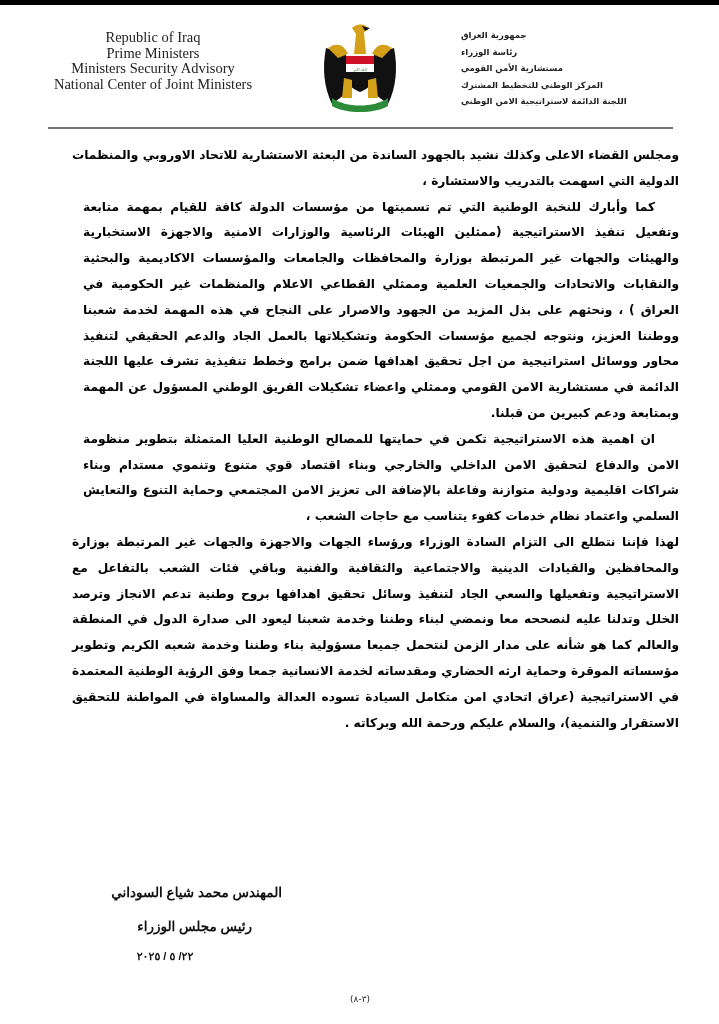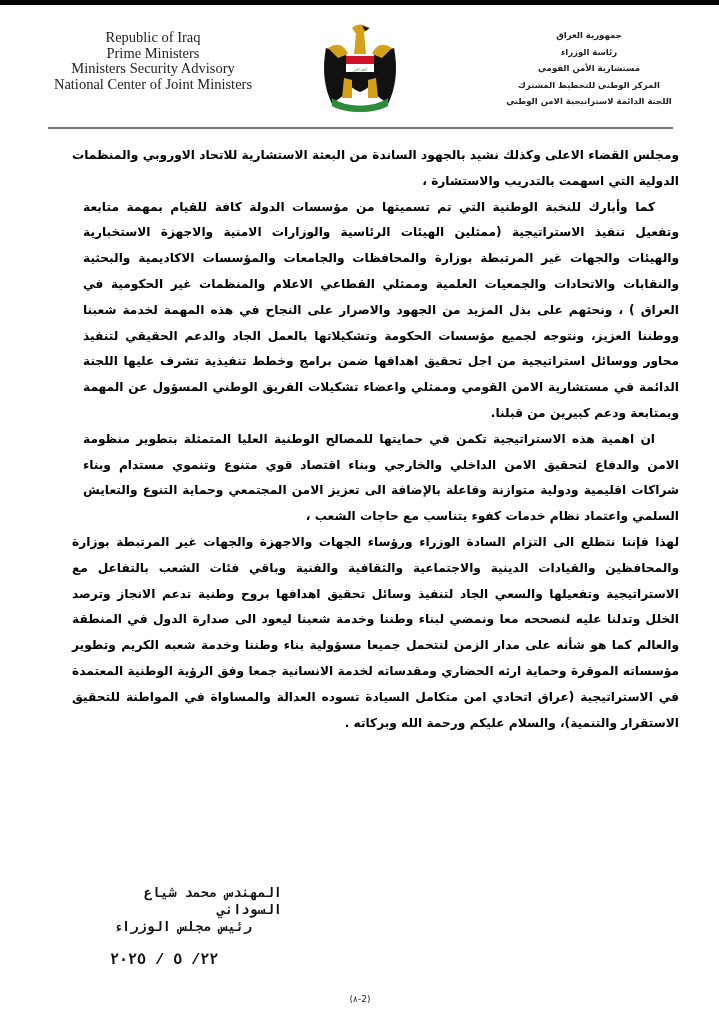--- a/index.html
+++ b/index.html
@@ -1,28 +1,28 @@
 <!DOCTYPE html>
 <html><head>
 <meta charset="utf-8">
 <style>
   html, body { margin:0; padding:0; background:#ffffff; }
   body { width:719px; height:1024px; position:relative; overflow:hidden; font-family:"DejaVu Sans", sans-serif; color:#111; }
   .topbar { position:absolute; left:0; top:0; width:719px; height:5px; background:#000; }
   .header-en { position:absolute; left:40px; top:30px; width:200px; text-align:center; font-family:"Liberation Serif", serif; font-size:14.5px; line-height:15.5px; color:#222;margin-left:13px; }
-  .header-ar { position:absolute; right:20px; top:27px; width:220px; text-align:center; direction:rtl; font-family:"DejaVu Sans", sans-serif; font-weight:bold; font-size:8.5px; line-height:16.5px; color:#222; }
+  .header-ar { position:absolute; right:38px; top:27px; width:220px; text-align:left; direction:rtl; font-family:"DejaVu Sans", sans-serif; font-weight:bold; font-size:8.5px; line-height:16.5px; color:#222; }
   .emblem { position:absolute; left:318px; top:18px; width:84px; height:96px; }
   .header-rule { position:absolute; left:48px; top:127px; width:625px; height:2px; background:#777; }
   .body-text { position:absolute; left:72px; right:40px; top:143px; direction:rtl; text-align:justify; font-family:"DejaVu Sans", sans-serif; font-weight:bold; font-size:12.2px; line-height:25.8px; color:#000000; }
   .body-text p { margin:0; }
   .body-text .indent { text-indent:24px;margin-left:11px; }
-  .sign { position:absolute; direction:rtl; font-family:Liberation Mono, monospace; font-weight:bold; color:#111; }
+  .sign { position:absolute; direction:rtl; font-family:Liberation Sans, sans-serif; font-weight:bold; color:#111; }
   .sign-name { left:72px; top:884px; width:210px; text-align:right; font-size:13.5px; }
   .sign-title { left:72px; top:918px; width:180px; text-align:right; font-size:13.5px; }
-  .sign-date { left:110px; top:950px; width:110px; text-align:left; font-size:15px; letter-spacing:2px; }
+  .sign-date { left:110px; top:950px; width:110px; text-align:center; font-size:11px; letter-spacing:2px; }
   .page-num { position:absolute; left:340px; top:994px; width:40px; text-align:center; font-size:9px; color:#222; direction:rtl; }
 </style>
 </head>
 <body>
 
 <div class="topbar"></div>
 
 <div class="header-en">
   <div>Republic of Iraq</div>
   <div>Prime Ministers</div>
@@ -67,13 +67,13 @@
   <p>ومجلس القضاء الاعلى وكذلك نشيد بالجهود الساندة من البعثة الاستشارية للاتحاد الاوروبي والمنظمات الدولية التي اسهمت بالتدريب والاستشارة ،</p>
   <p class="indent">كما وأبارك للنخبة الوطنية التي تم تسميتها من مؤسسات الدولة كافة للقيام بمهمة متابعة وتفعيل تنفيذ الاستراتيجية (ممثلين الهيئات الرئاسية والوزارات الامنية والاجهزة الاستخبارية والهيئات والجهات غير المرتبطة بوزارة والمحافظات والجامعات والمؤسسات الاكاديمية والبحثية والنقابات والاتحادات والجمعيات العلمية وممثلي القطاعي الاعلام والمنظمات غير الحكومية في العراق ) ، ونحثهم على بذل المزيد من الجهود والاصرار على النجاح في هذه المهمة لخدمة شعبنا ووطننا العزيز، ونتوجه لجميع مؤسسات الحكومة وتشكيلاتها بالعمل الجاد والدعم الحقيقي لتنفيذ محاور ووسائل استراتيجية من اجل تحقيق اهدافها ضمن برامج وخطط تنفيذية تشرف عليها اللجنة الدائمة في مستشارية الامن القومي وممثلي واعضاء تشكيلات الفريق الوطني المسؤول عن المهمة وبمتابعة ودعم كبيرين من قبلنا.</p>
   <p class="indent">ان اهمية هذه الاستراتيجية تكمن في حمايتها للمصالح الوطنية العليا المتمثلة بتطوير منظومة الامن والدفاع لتحقيق الامن الداخلي والخارجي وبناء اقتصاد قوي متنوع وتنموي مستدام وبناء شراكات اقليمية ودولية متوازنة وفاعلة بالإضافة الى تعزيز الامن المجتمعي وحماية التنوع والتعايش السلمي واعتماد نظام خدمات كفوء يتناسب مع حاجات الشعب ،</p>
   <p>لهذا فإننا نتطلع الى التزام السادة الوزراء ورؤساء الجهات والاجهزة والجهات غير المرتبطة بوزارة والمحافظين والقيادات الدينية والاجتماعية والثقافية والفنية وباقي فئات الشعب بالتفاعل مع الاستراتيجية وتفعيلها والسعي الجاد لتنفيذ وسائل تحقيق اهدافها بروح وطنية تدعم الانجاز وترصد الخلل وتدلنا عليه لنصححه معا ونمضي لبناء وطننا وخدمة شعبنا ليعود الى صدارة الدول في المنطقة والعالم كما هو شأنه على مدار الزمن لنتحمل جميعا مسؤولية بناء وطننا وخدمة شعبه الكريم وتطوير مؤسساته الموقرة وحماية ارثه الحضاري ومقدساته لخدمة الانسانية جمعا وفق الرؤية الوطنية المعتمدة في الاستراتيجية (عراق اتحادي امن متكامل السيادة تسوده العدالة والمساواة في المواطنة للتحقيق الاستقرار والتنمية)، والسلام عليكم ورحمة الله وبركاته .</p>
 </div>
 
 <div class="sign sign-name">المهندس محمد شياع السوداني</div>
 <div class="sign sign-title">رئيس مجلس الوزراء</div>
 <div class="sign sign-date">٢٢/ ٥ / ٢٠٢٥</div>
 
-<div class="page-num">(2-٨)</div>
+<div class="page-num">(٣-٨)</div>
 
 </body></html>

